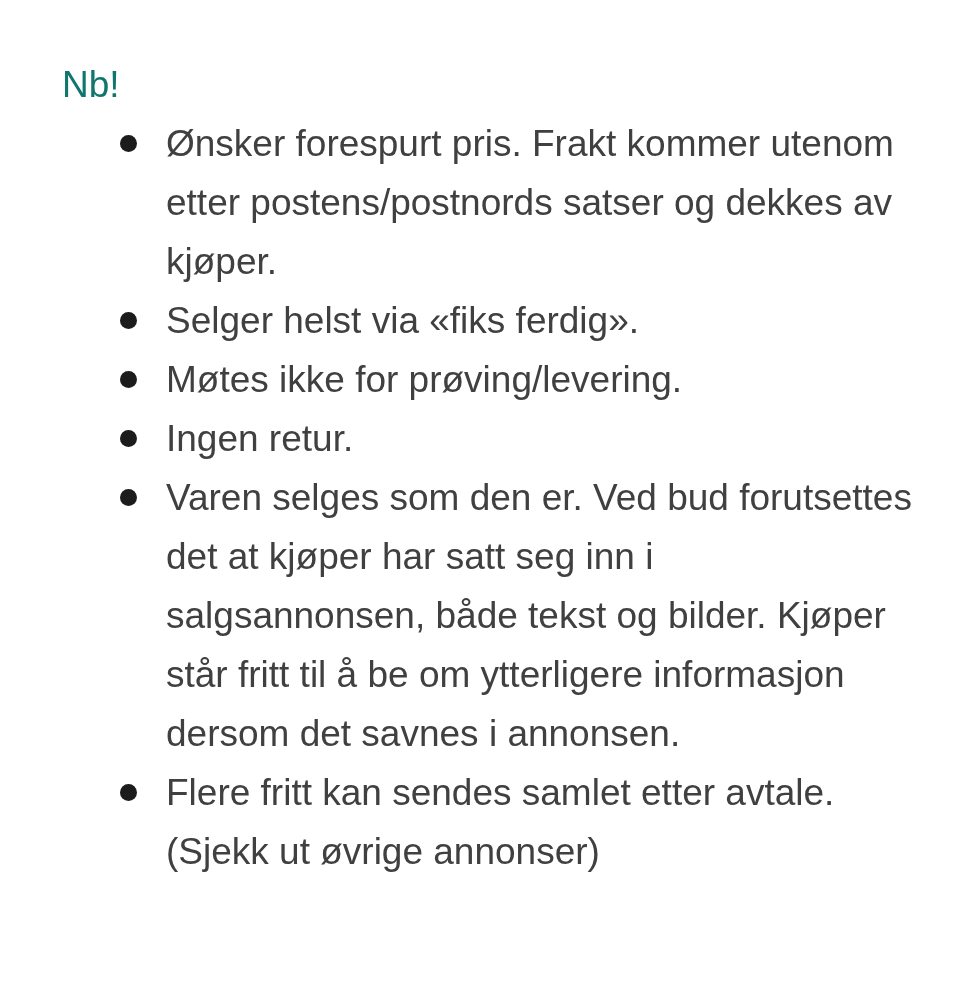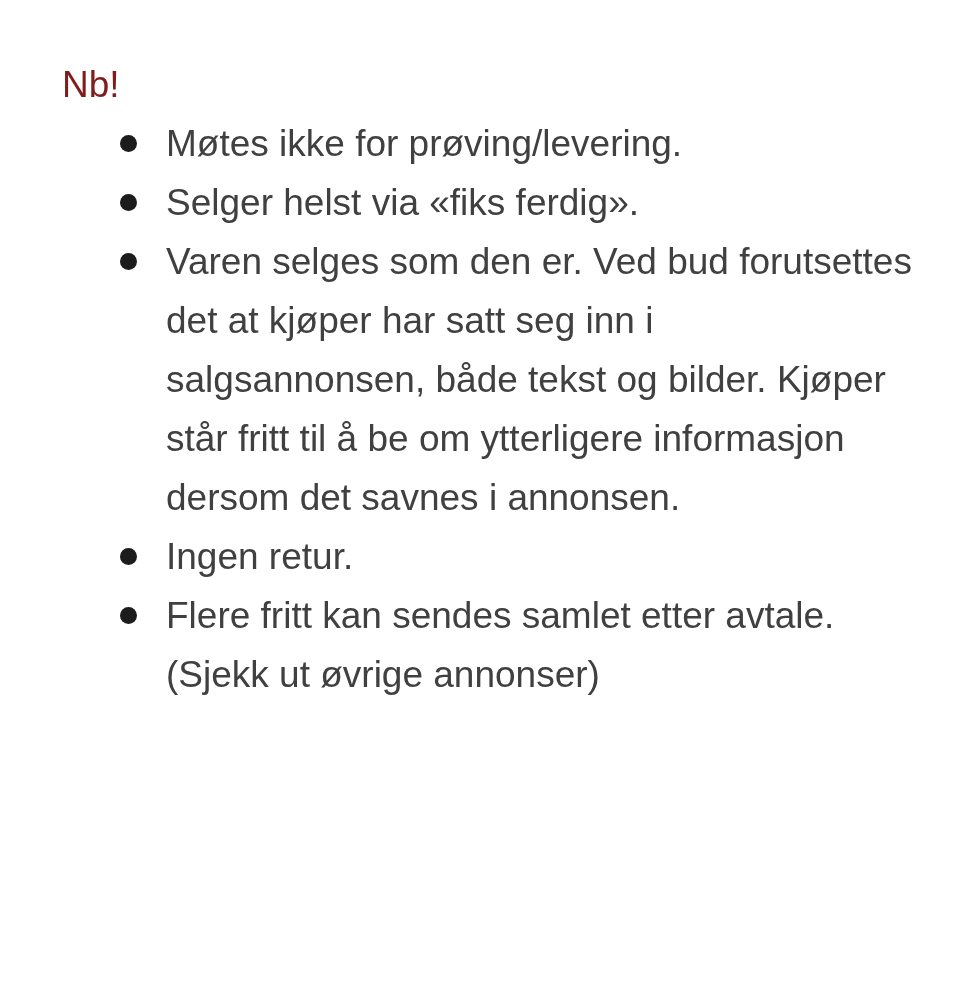--- a/index.html
+++ b/index.html
@@ -17,21 +17,21 @@
   }
   .note-block {
     padding: 56px 40px 0 62px;
     box-sizing: border-box;
   }
   .note-heading {
     font-size: 37px;
     font-weight: 400;
     line-height: 58px;
     margin: 0;
-    color: #7f1d1d;
+    color: #0f766e;
   }
   ul.note-list {
     margin: 0;
     padding: 0 0 0 104px;
     list-style: none;
   }
   ul.note-list li {
     position: relative;
     font-size: 37px;
     font-weight: 400;
@@ -51,32 +51,36 @@
 </style>
 </head>
 <body>
 
 <div class="note-block">
   <h2 class="note-heading">Nb!</h2>
 
   <ul class="note-list">
     <li>
       <span class="bullet"></span>
-      <span>Møtes ikke for prøving/levering.</span>
+      <span>Ønsker forespurt pris. Frakt kommer utenom etter postens/postnords satser og dekkes av kjøper.</span>
     </li>
     <li>
       <span class="bullet"></span>
       <span>Selger helst via «fiks ferdig».</span>
     </li>
     <li>
       <span class="bullet"></span>
-      <span>Varen selges som den er. Ved bud forutsettes det at kjøper har satt seg inn i salgsannonsen, både tekst og bilder. Kjøper står fritt til å be om ytterligere informasjon dersom det savnes i annonsen.</span>
+      <span>Møtes ikke for prøving/levering.</span>
     </li>
     <li>
       <span class="bullet"></span>
       <span>Ingen retur.</span>
+    </li>
+    <li>
+      <span class="bullet"></span>
+      <span>Varen selges som den er. Ved bud forutsettes det at kjøper har satt seg inn i salgsannonsen, både tekst og bilder. Kjøper står fritt til å be om ytterligere informasjon dersom det savnes i annonsen.</span>
     </li>
     <li>
       <span class="bullet"></span>
       <span>Flere fritt kan sendes samlet etter avtale. (Sjekk ut øvrige annonser)</span>
     </li>
   </ul>
 </div>
 
 </body></html>

